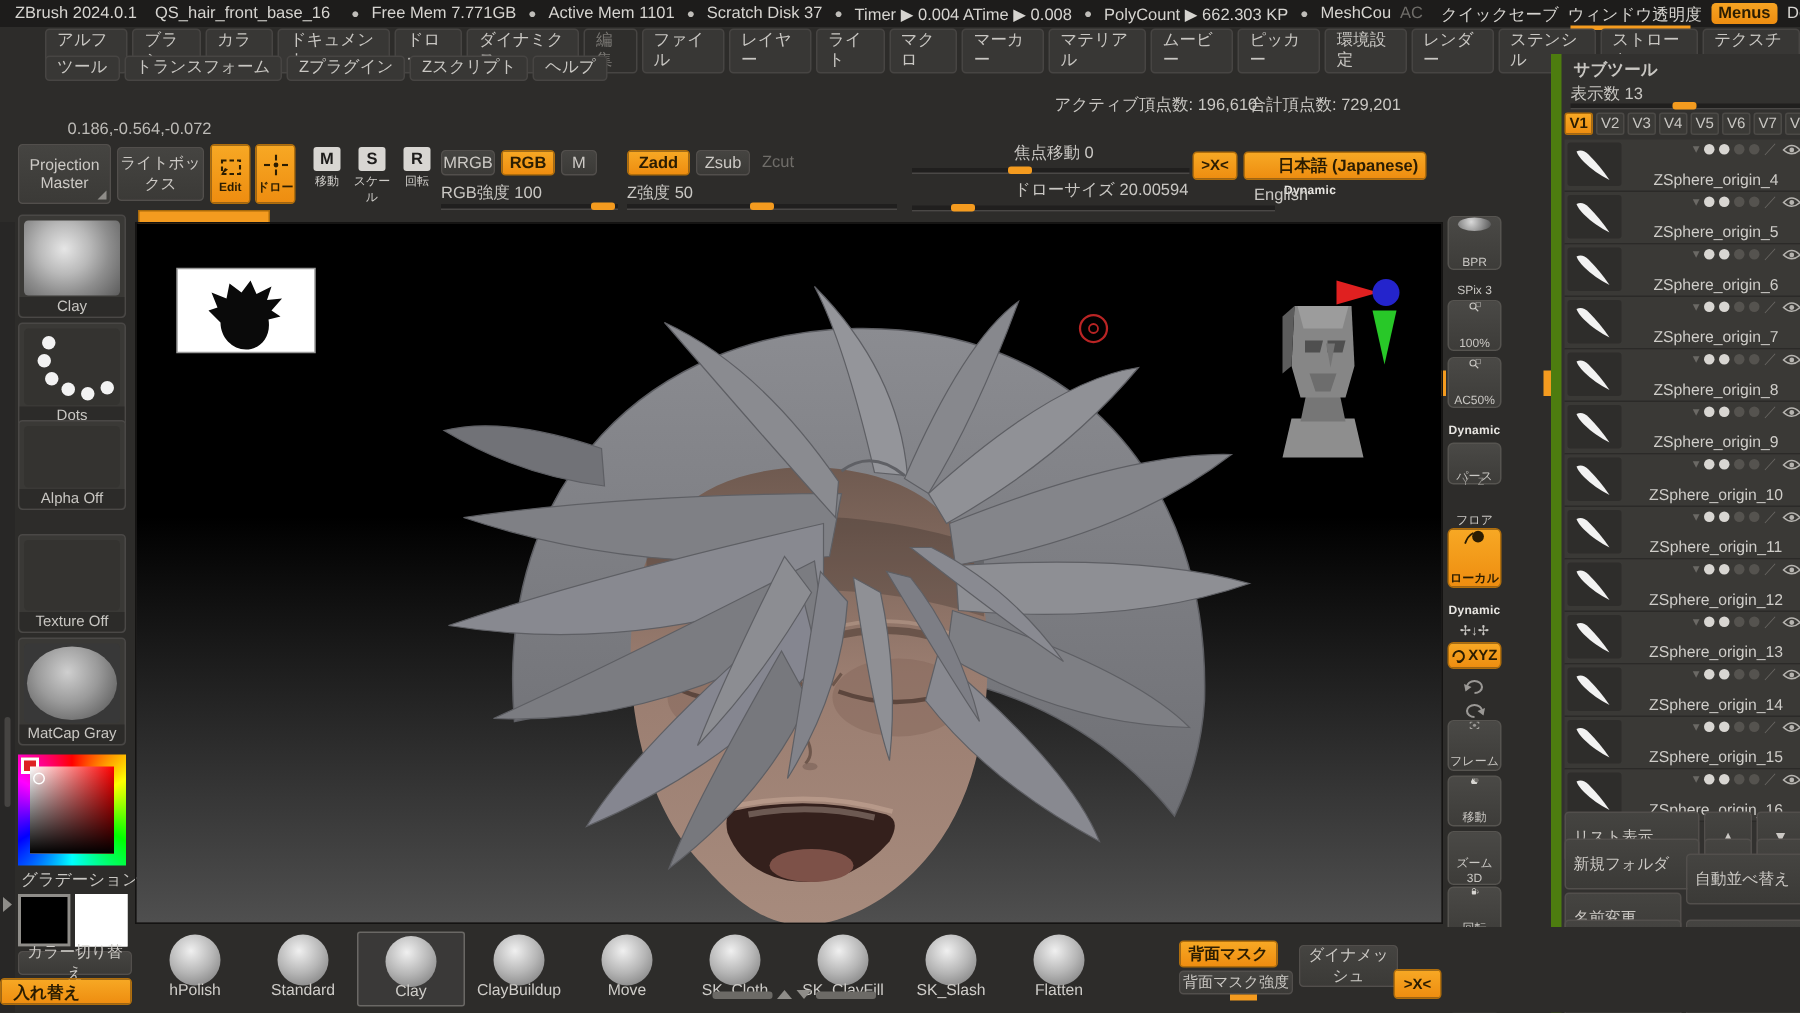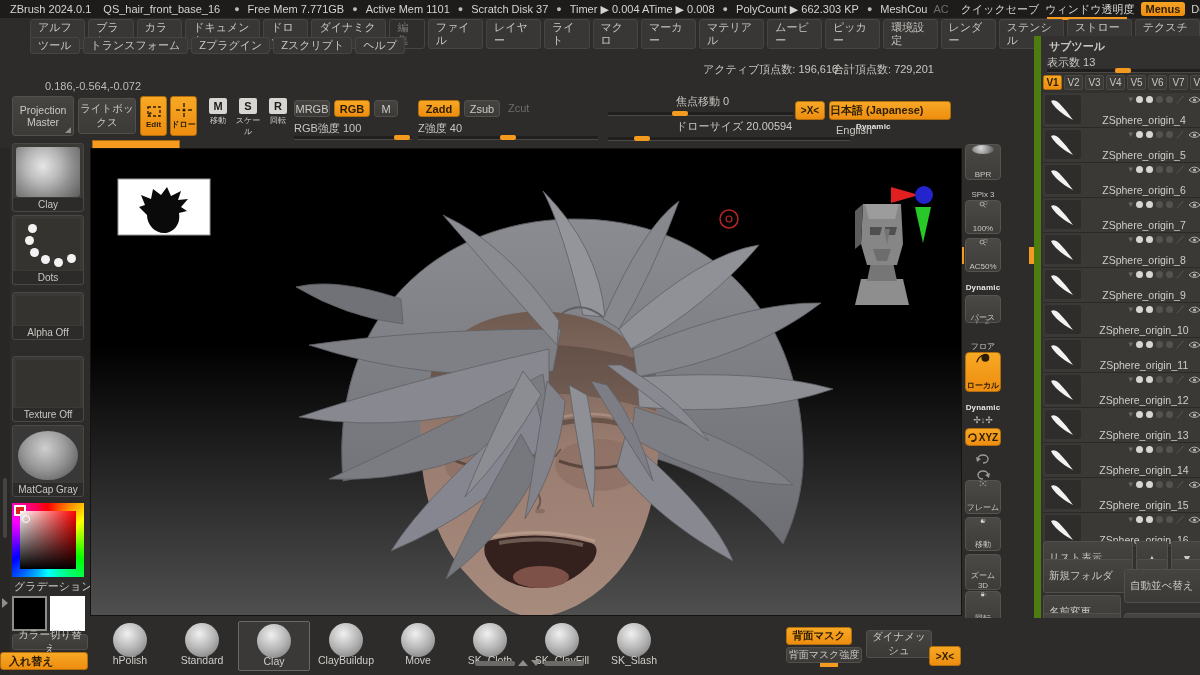--- a/index.html
+++ b/index.html
@@ -208,39 +208,39 @@
   <div class="abs lbl" style="left:294px;top:121px">
     <span>RGB強度</span> <span>100</span></div>
   <div class="track" style="left:294px;top:136px;width:118px">
       <span class="handle" style="left:100px"></span>
     </div>
 
   <div class="abs btn orange" style="left:418px;top:100px;width:42px;height:17px">Zadd</div>
   <div class="abs btn" style="left:464px;top:100px;width:36px;height:17px">Zsub</div>
   <div class="abs lbl" style="left:508px;top:102px;color:#6f6d69">Zcut</div>
   <div class="abs lbl" style="left:418px;top:121px">
-    <span>Z強度</span> <span>40</span></div>
+    <span>Z強度</span> <span>50</span></div>
   <div class="track" style="left:418px;top:136px;width:180px">
       <span class="handle" style="left:82px"></span>
     </div>
 
   <div class="abs lbl" style="left:676px;top:94px">
     <span>焦点移動</span> <span>0</span></div>
   <div class="track" style="left:608px;top:112px;width:185px">
       <span class="handle" style="left:64px"></span>
     </div>
   <div class="abs lbl" style="left:676px;top:119px">
     <span>ドローサイズ</span> <span>20.00594</span></div>
   <div class="abs tinybold" style="left:856px;top:122px">Dynamic</div>
   <div class="track" style="left:608px;top:137px;width:242px">
       <span class="handle" style="left:26px"></span>
     </div>
 
   <div class="abs btn orange" style="left:795px;top:101px;width:30px;height:19px;font-size:10px">&gt;X&lt;</div>
-  <div class="abs btn orange" style="left:829px;top:101px;width:122px;height:19px;justify-content:flex-start;padding-left:0">日本語 (Japanese)</div>
+  <div class="abs btn orange" style="left:829px;top:101px;width:122px;height:19px;justify-content:flex-start;padding-left:22px">日本語 (Japanese)</div>
   <div class="abs lbl" style="left:836px;top:124px">English</div>
 
   <div class="abs" style="left:92px;top:140px;width:86px;height:7px;background:var(--accent);border:1px solid #a96a0b"></div>
   <div class="abs" style="left:959px;top:247px;width:5px;height:17px;background:var(--accent)"></div>
   <div class="abs" style="left:1029px;top:247px;width:5px;height:17px;background:var(--accent)"></div>
   <div class="abs" style="left:1029px;top:652px;width:5px;height:15px;background:var(--accent)"></div>
 
   <div class="abs" style="left:0;top:148px;width:10px;height:527px;background:#282726">
     <div style="position:absolute;left:3px;top:330px;width:4px;height:60px;background:#464442;border-radius:2px"></div>
     <div style="position:absolute;left:2px;top:450px;width:0;height:0;border-top:5px solid transparent;border-bottom:5px solid transparent;border-left:6px solid #8f8d89"></div>
@@ -254,21 +254,21 @@
     <div class="thumb-dark">
       <span class="dots-dot" style="left:12px;top:5px"></span>
         <span class="dots-dot" style="left:9px;top:17px"></span>
       <span class="dots-dot" style="left:14px;top:29px"></span>
         <span class="dots-dot" style="left:25px;top:36px"></span>
       <span class="dots-dot" style="left:38px;top:39px"></span>
         <span class="dots-dot" style="left:51px;top:35px"></span>
     </div>
     <div class="cap">Dots</div>
   </div>
-  <div class="sw" style="top:292px;height:48px">
+  <div class="sw" style="top:280px;height:60px">
     <div class="thumb-dark"></div>
     <div class="cap">Alpha Off</div>
   </div>
   <div class="sw" style="top:356px;height:66px">
     <div class="thumb-dark"></div>
     <div class="cap">Texture Off</div>
   </div>
   <div class="sw" style="top:425px;height:72px">
     <div class="thumb-matcap"></div>
     <div class="cap">MatCap Gray</div>
@@ -871,20 +871,24 @@
         <div class="brush">
           <div class="bthumb"></div>
           <div class="bcap">SK_ClayFill</div>
         </div>
 
         <div class="brush">
           <div class="bthumb"></div>
           <div class="bcap">SK_Slash</div>
         </div>
 
+        <div class="brush">
+          <div class="bthumb"></div>
+          <div class="bcap">Flatten</div>
+        </div>
       </div>
     <div style="position:absolute;left:385px;top:42px;display:flex;align-items:center;gap:3px">
       <span style="width:40px;height:5px;background:#6c6a66;border-radius:2px"></span>
       <span class="tri-up"></span>
       <span class="tri-dn"></span>
       <span style="width:40px;height:5px;background:#6c6a66;border-radius:2px"></span>
     </div>
     <div class="btn orange" style="position:absolute;left:696px;top:9px;width:66px;height:18px;font-size:10.5px">背面マスク</div>
     <div class="btn" style="position:absolute;left:696px;top:29px;width:76px;height:16px;font-size:10px">背面マスク強度</div>
     <div style="position:absolute;left:730px;top:45px;width:18px;height:4px;background:var(--accent)"></div>

